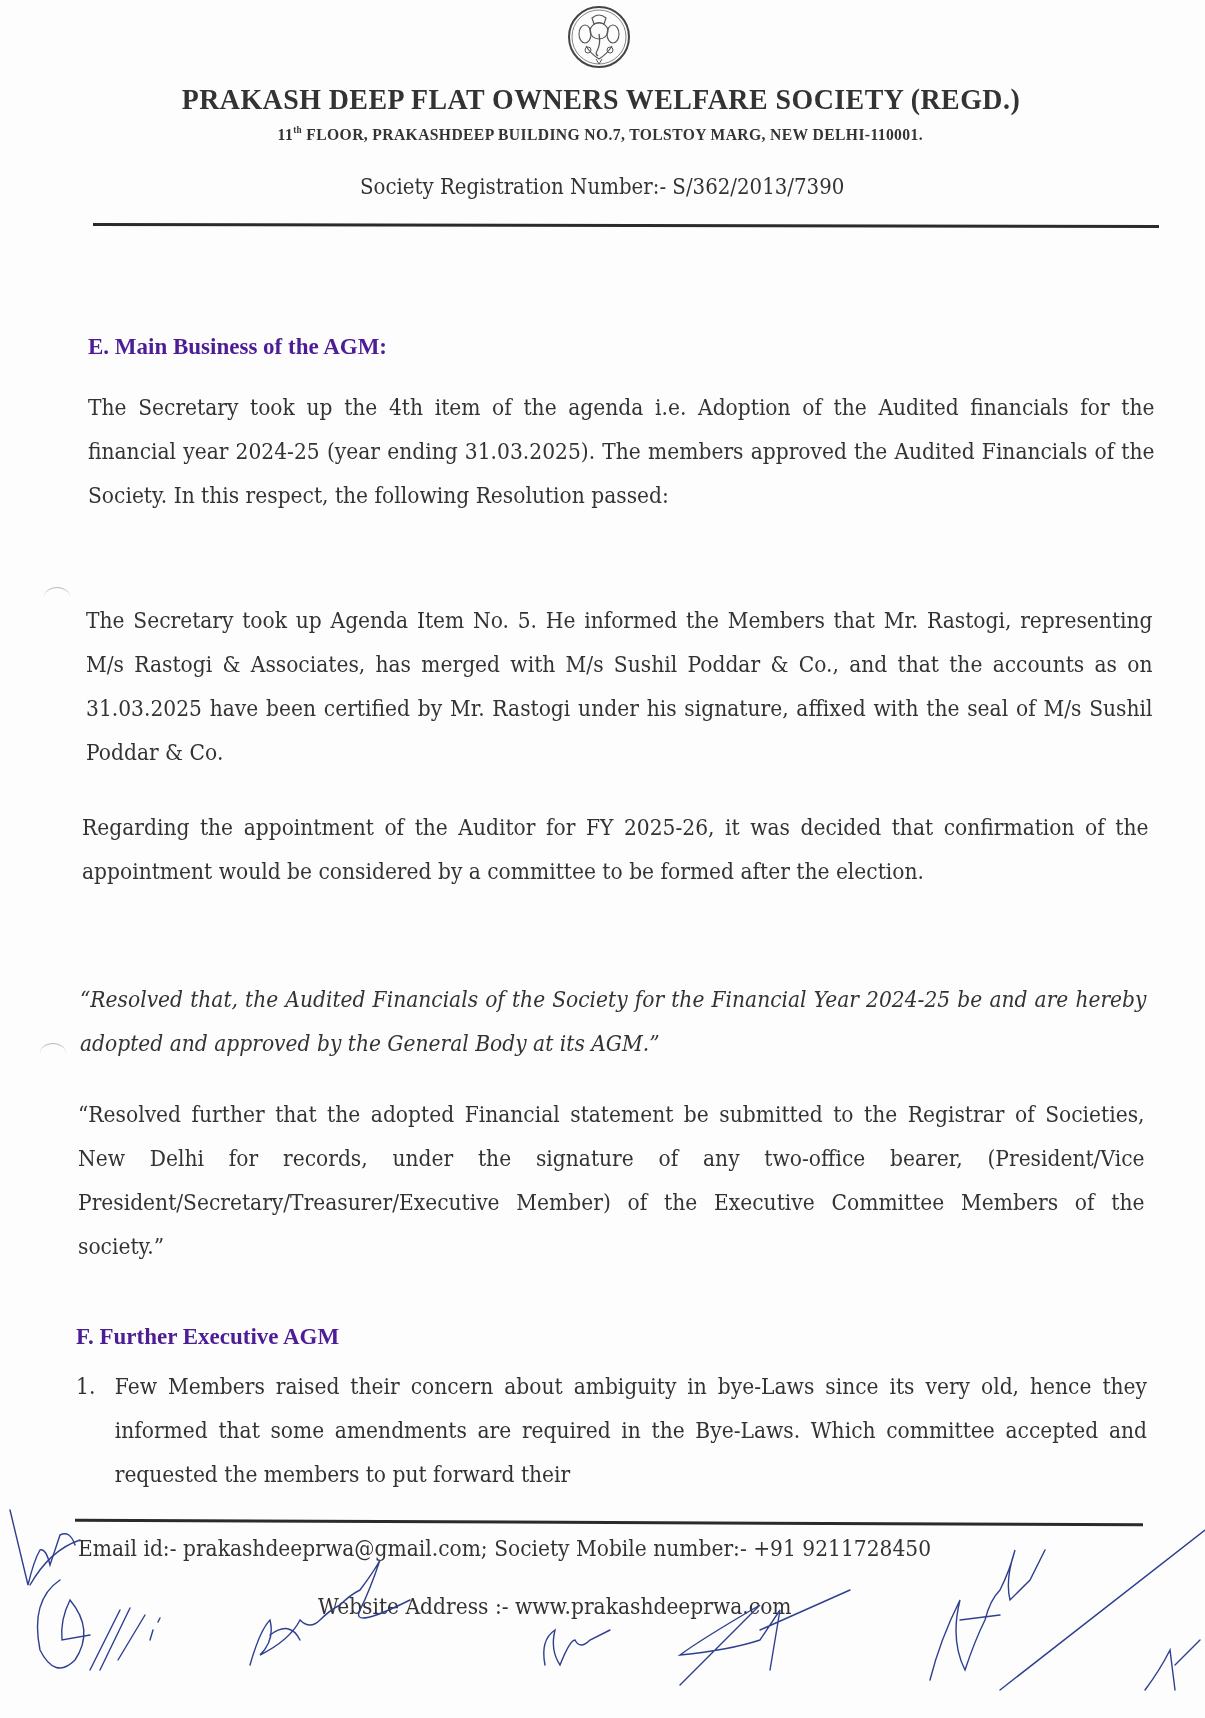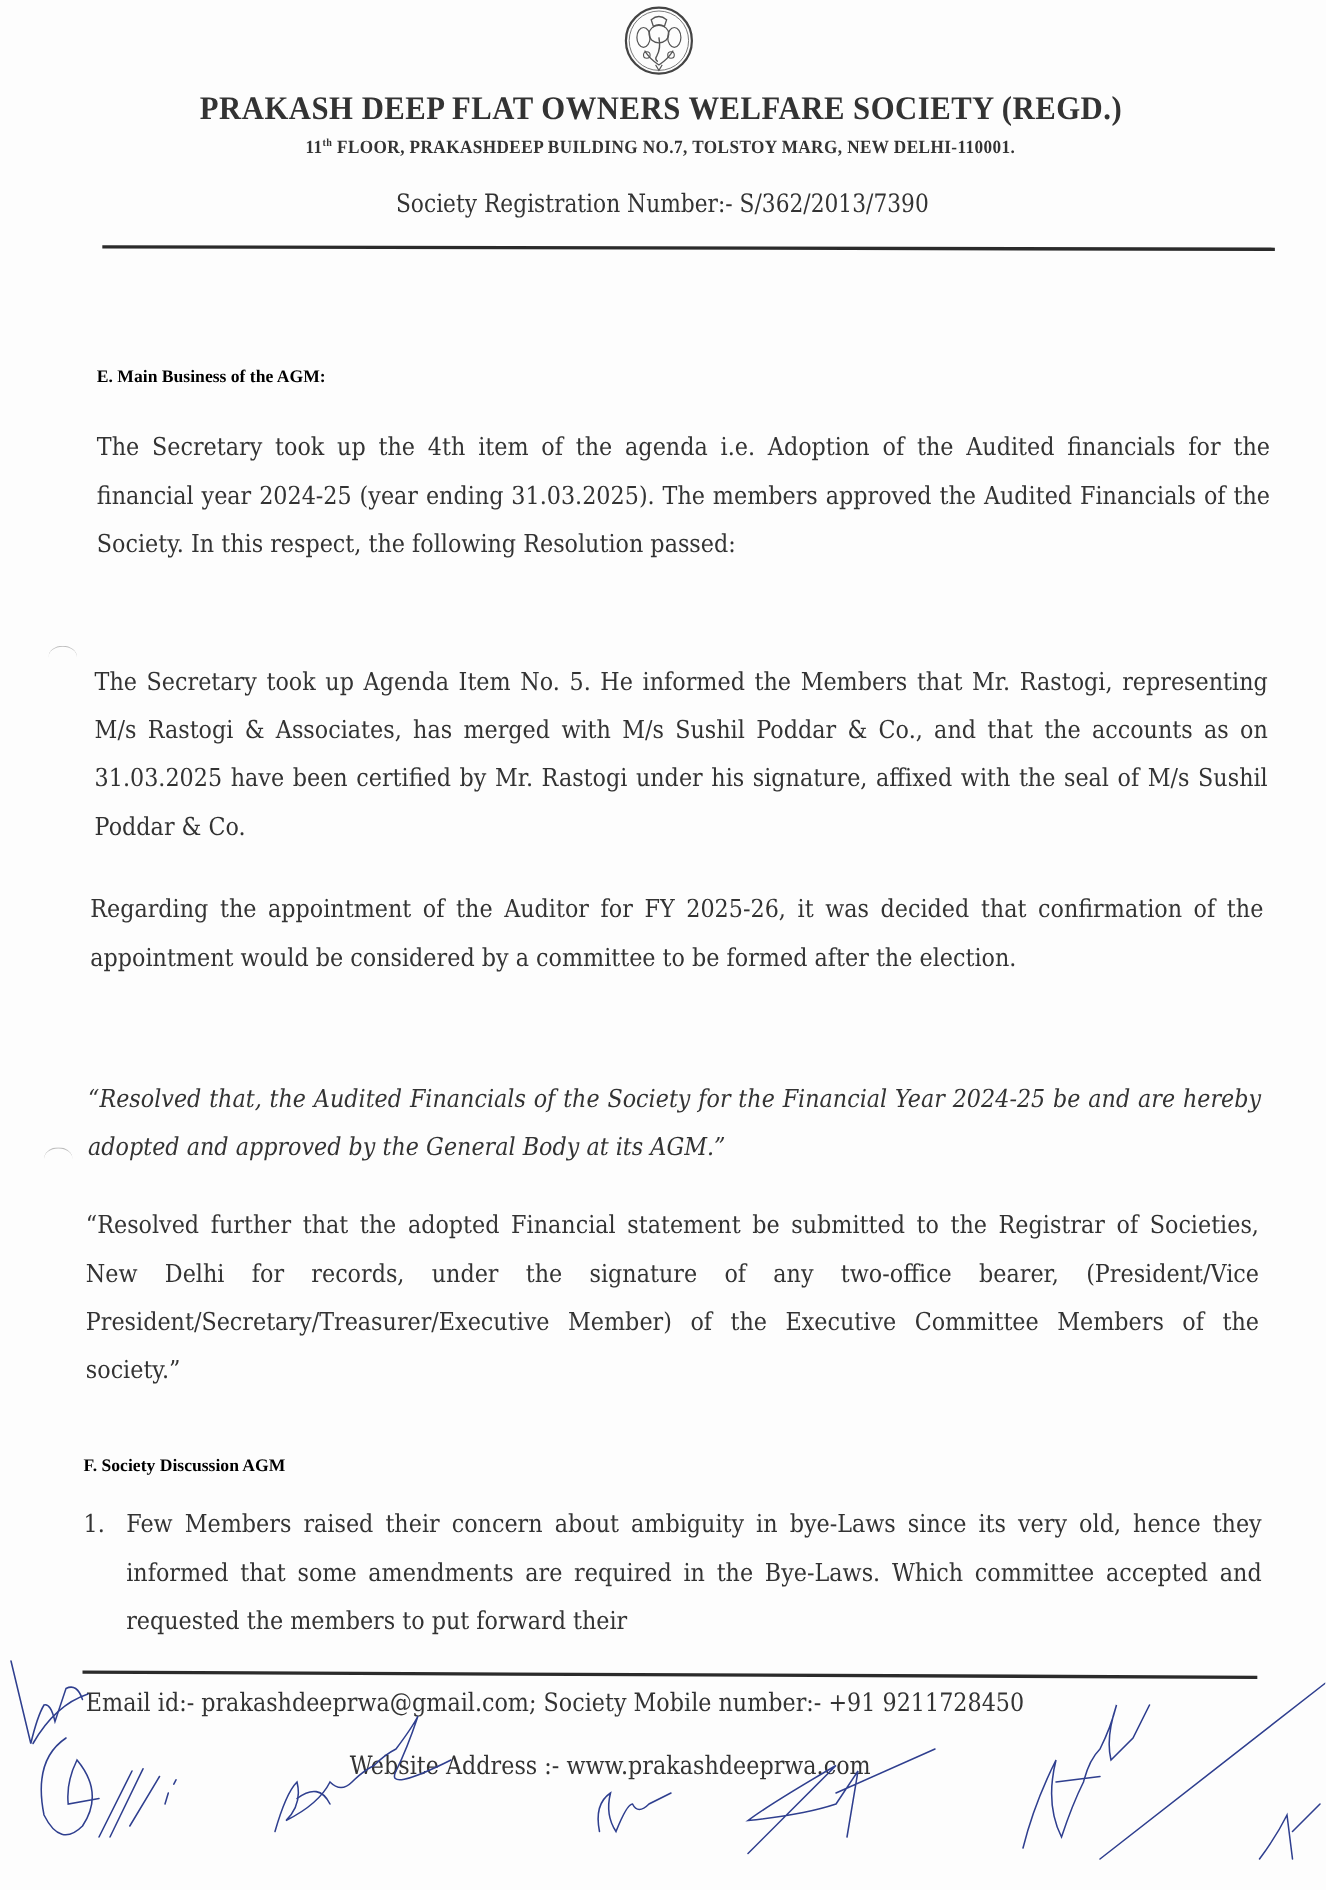--- a/index.html
+++ b/index.html
@@ -20,21 +20,21 @@
     letter-spacing: 0.4px; transform: scaleX(0.92); transform-origin: 575px 0;
   }
   .org-address sup { font-size: 10px; }
   .reg {
     left: 0; width: 1205px; top: 173px; text-align: center; font-size: 23px; color: #333;
     transform: scaleX(0.86); transform-origin: 600px 0;
   }
   .rule-top { left: 93px; top: 224px; width: 1066px; height: 3px; background: #2b2b2b; transform: rotate(0.12deg); }
   .rule-bottom { left: 75px; top: 1521px; width: 1068px; height: 3px; background: #2b2b2b; transform: rotate(0.25deg); }
   .heading {
-    position: absolute; font-family: "Liberation Serif", serif; font-weight: bold; font-size: 16px; color: #000000;
+    position: absolute; font-family: "Liberation Serif", serif; font-weight: bold; font-size: 23px; color: #4c1d95;
   }
   .para {
     position: absolute; font-size: 22.5px; line-height: 44px; text-align: justify; color: #333;
     transform: scaleX(0.9); transform-origin: 0 0; width: 1185px;
   }
   .para.italic { font-style: italic; }
   .list-item { position: absolute; font-size: 22.5px; line-height: 44px; color: #333; transform: scaleX(0.9); transform-origin: 0 0; width: 1190px; text-align: justify; }
   .list-num { position: absolute; left: 0; top: 0; }
   .list-text { margin-left: 43px; }
   .footer-line { position: absolute; font-size: 23px; color: #333; transform: scaleX(0.88); transform-origin: 0 0; white-space: nowrap; }
@@ -68,21 +68,21 @@
 <div class="margin-mark" style="left:40px;top:1043px;"></div>
 
 <div class="heading" style="left:88px;top:334px;">E. Main Business of the AGM:</div>
 
 <div class="para" style="left:88px;top:385px;">The Secretary took up the 4th item of the agenda i.e. Adoption of the Audited financials for the financial year 2024-25 (year ending 31.03.2025). The members approved the Audited Financials of the Society. In this respect, the following Resolution passed:</div>
 <div class="para" style="left:86px;top:598px;">The Secretary took up Agenda Item No. 5. He informed the Members that Mr. Rastogi, representing M/s Rastogi &amp; Associates, has merged with M/s Sushil Poddar &amp; Co., and that the accounts as on 31.03.2025 have been certified by Mr. Rastogi under his signature, affixed with the seal of M/s Sushil Poddar &amp; Co.</div>
 <div class="para" style="left:82px;top:805px;">Regarding the appointment of the Auditor for FY 2025-26, it was decided that confirmation of the appointment would be considered by a committee to be formed after the election.</div>
 <div class="para italic" style="left:80px;top:977px;">“Resolved that, the Audited Financials of the Society for the Financial Year 2024-25 be and are hereby adopted and approved by the General Body at its AGM.”</div>
 <div class="para" style="left:78px;top:1092px;">“Resolved further that the adopted Financial statement be submitted to the Registrar of Societies, New Delhi for records, under the signature of any two-office bearer, (President/Vice President/Secretary/Treasurer/Executive Member) of the Executive Committee Members of the society.”</div>
 
-<div class="heading" style="left:76px;top:1324px;">F. Society Discussion AGM</div>
+<div class="heading" style="left:76px;top:1324px;">F. Further Executive AGM</div>
 <div class="list-item" style="left:76px;top:1364px;">
   <span class="list-num">1.</span>
   <div class="list-text">Few Members raised their concern about ambiguity in bye-Laws since its very old, hence they informed that some amendments are required in the Bye-Laws. Which committee accepted and requested the members to put forward their</div>
 </div>
 
 <div class="abs rule-bottom"></div>
 <div class="footer-line" style="left:78px;top:1535px;">Email id:- prakashdeeprwa@gmail.com; Society Mobile number:- +91 9211728450</div>
 <div class="footer-line" style="left:318px;top:1593px;">Website Address :- www.prakashdeeprwa.com</div>
 
 <svg class="sig" viewBox="0 0 1205 228">

